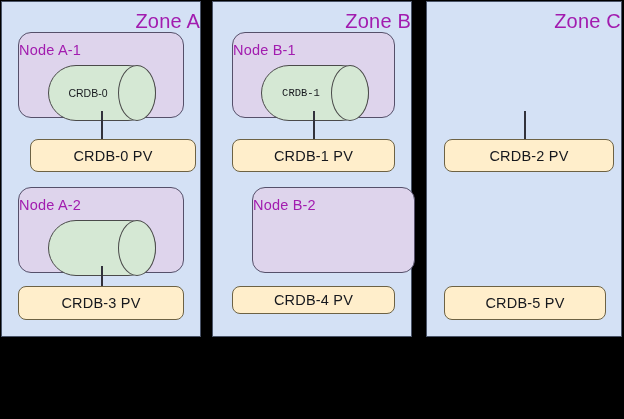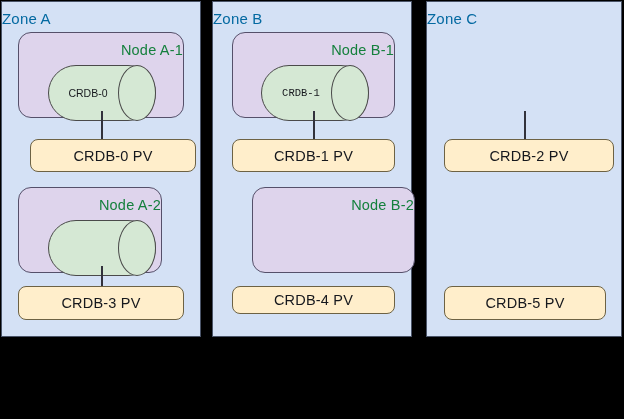--- a/index.html
+++ b/index.html
@@ -21,38 +21,38 @@
     background: #d4e1f5;
     border: 1px solid #4a5468;
   }
   #zone-a { left: 1px;   width: 200px; }
   #zone-b { left: 212px; width: 200px; }
   #zone-c { left: 426px; width: 196px; }
 
   .zone-title {
     position: absolute;
     top: 8px; left: 0; right: 0;
-    text-align: left;
-    font-size: 15px;
-    color: #0369a1;
+    text-align: right;
+    font-size: 20px;
+    color: #a21caf;
     letter-spacing: 0.2px;
   }
 
   .node {
     position: absolute;
     background: #ded4ec;
     border: 1.1px solid #55506a;
     border-radius: 13px;
   }
   .node-title {
     position: absolute;
     top: 9px; left: 0; right: 0;
-    text-align: right;
+    text-align: left;
     font-size: 14.5px;
-    color: #15803d;
+    color: #a21caf;
     letter-spacing: 0.2px;
   }
 
   
   .pod {
     position: absolute;
     width: 108px;
     height: 56px;
   }
   .pod .cyl-body {
@@ -114,21 +114,21 @@
       <div class="node-title">Node A-1</div>
       <div class="pod" style="left:29px; top:32px;">
         <div class="cyl-body"></div>
         <div class="cyl-cap"></div>
         <div class="pod-label">CRDB-0</div>
       </div>
     </div>
     <div class="connector" style="left:99px; top:109px; height:29px;"></div>
     <div class="pv" style="left:16px; top:137px; width:166px; height:33px;margin-left:12px;">CRDB-0 PV</div>
 
-    <div class="node" style="left:16px; top:185px; width:144px; height:86px;">
+    <div class="node" style="left:16px; top:185px; width:166px; height:86px;">
       <div class="node-title">Node A-2</div>
       <div class="pod" style="left:29px; top:32px;">
         <div class="cyl-body"></div>
         <div class="cyl-cap"></div>
       </div>
     </div>
     <div class="connector" style="left:99px; top:264px; height:29px;"></div>
     <div class="pv" style="left:16px; top:284px; width:166px; height:34px;">CRDB-3 PV</div>
   </div>
 

